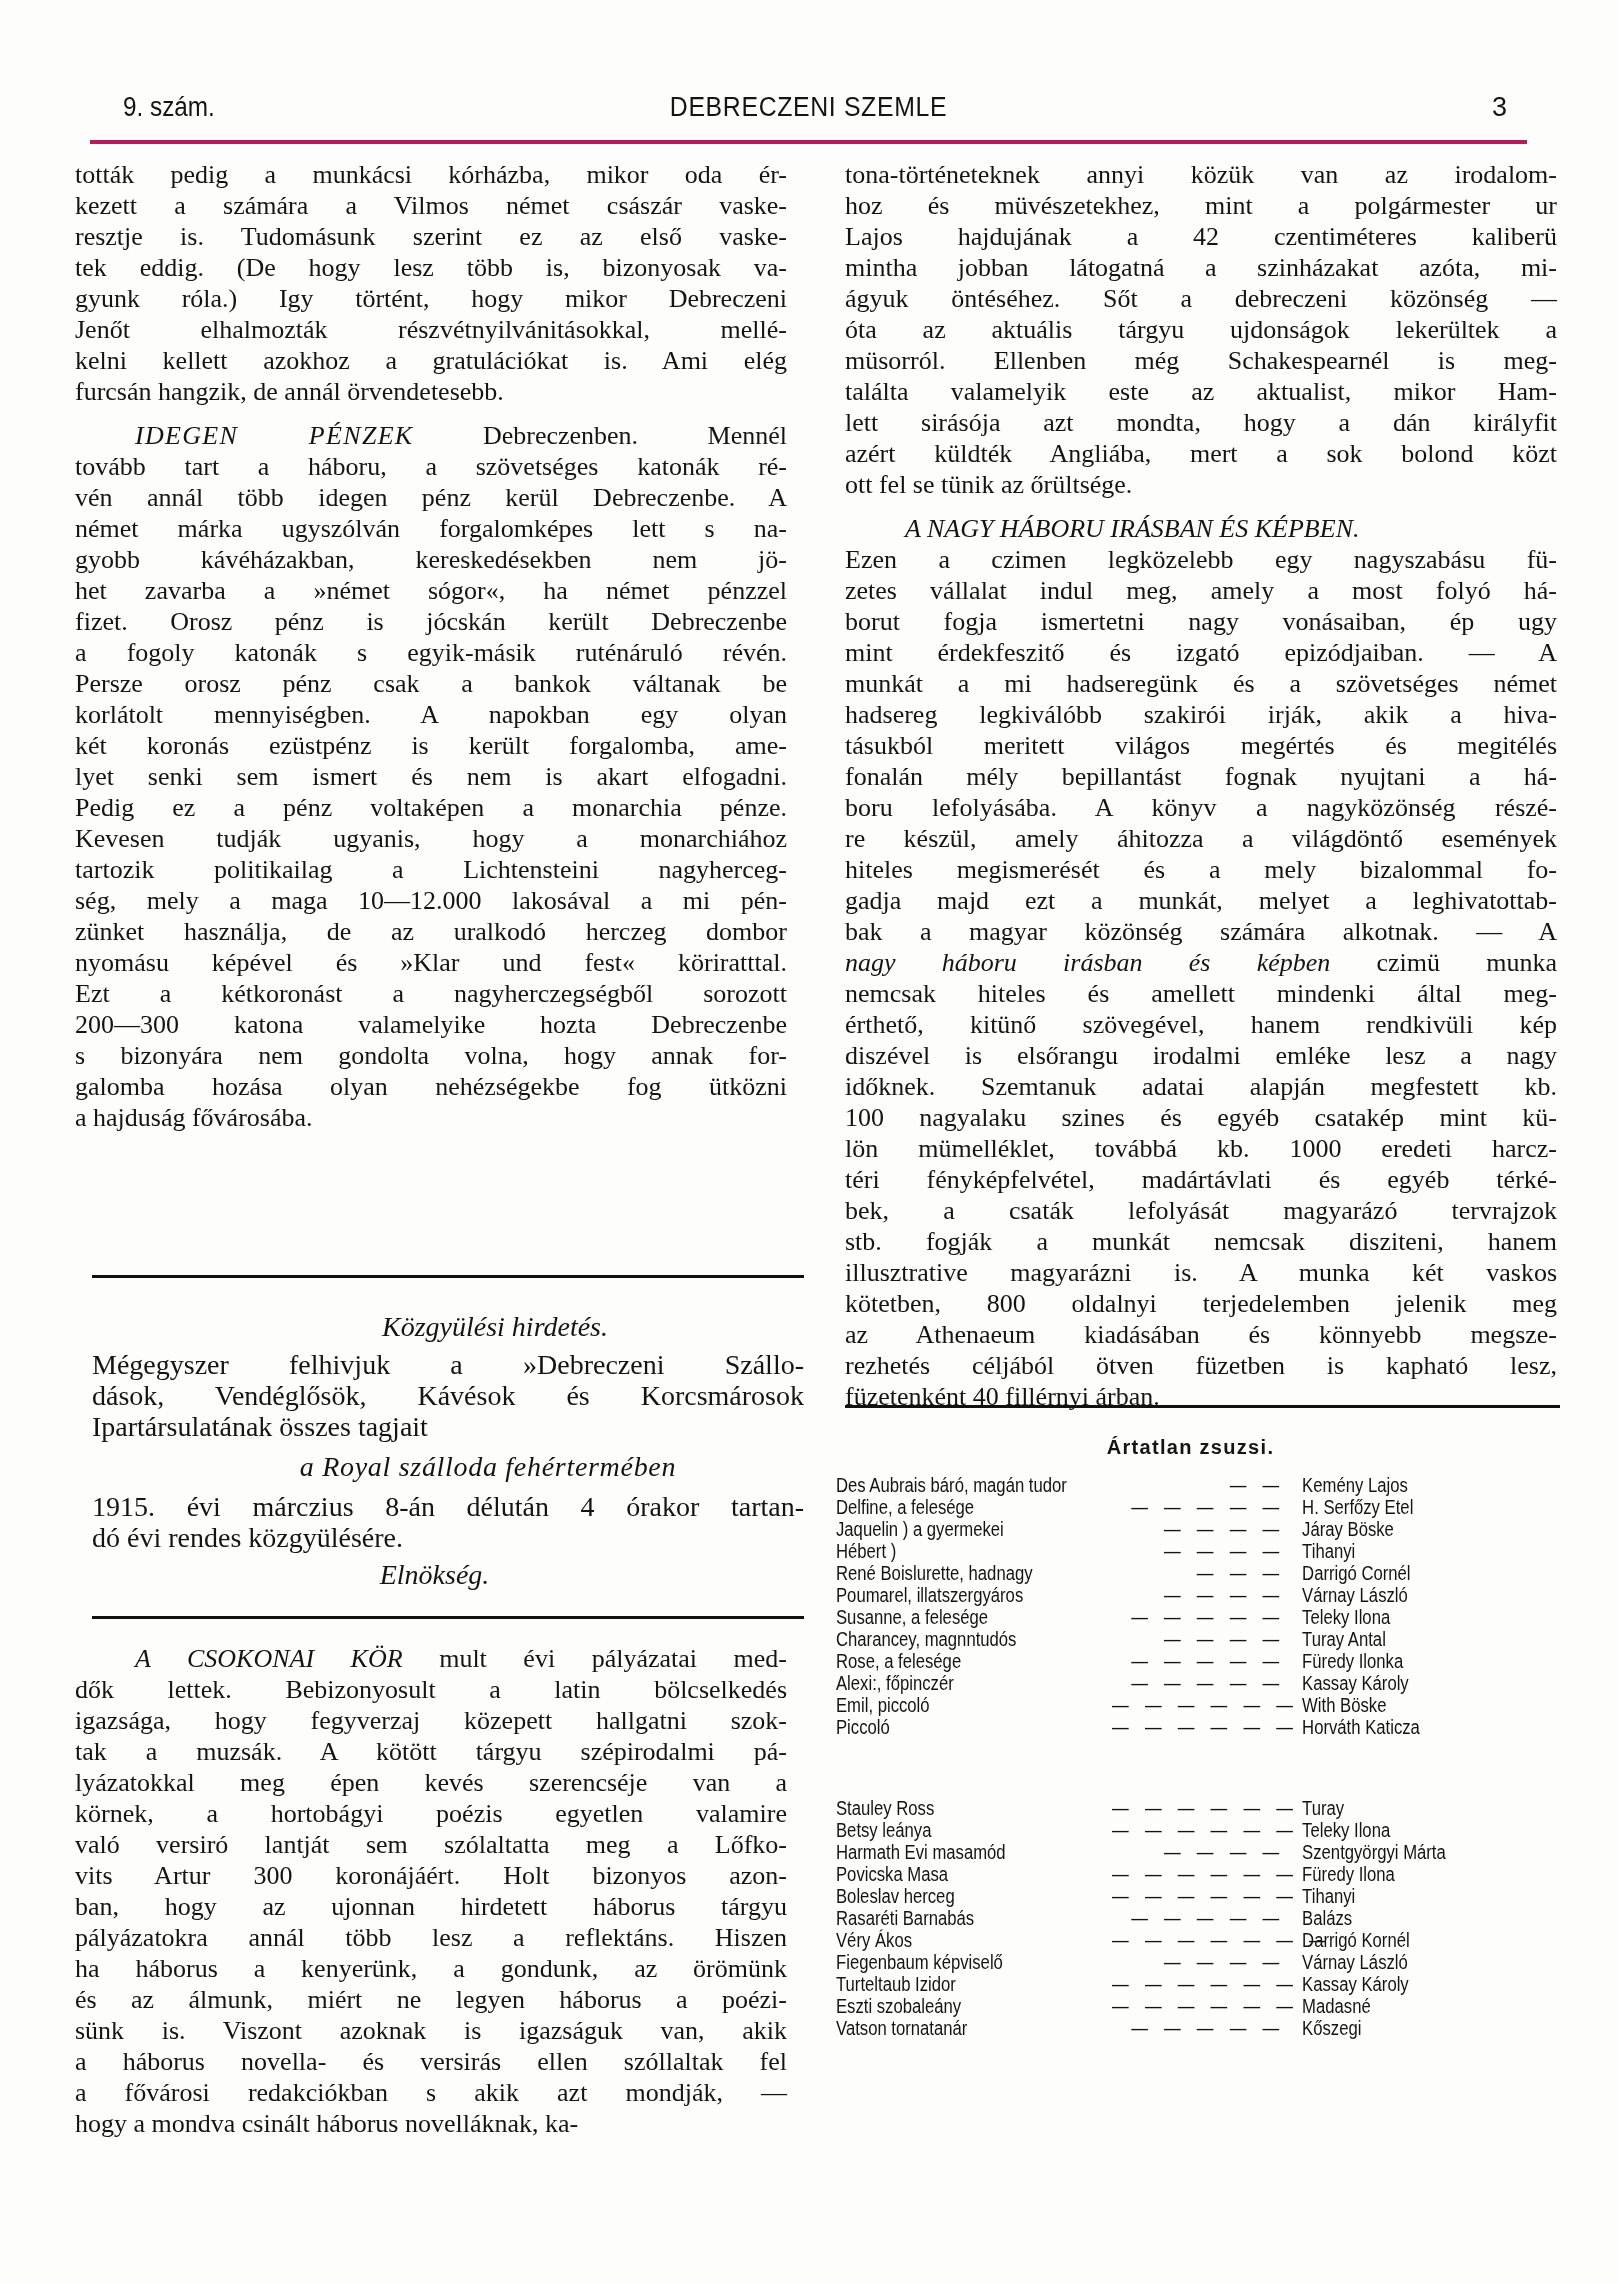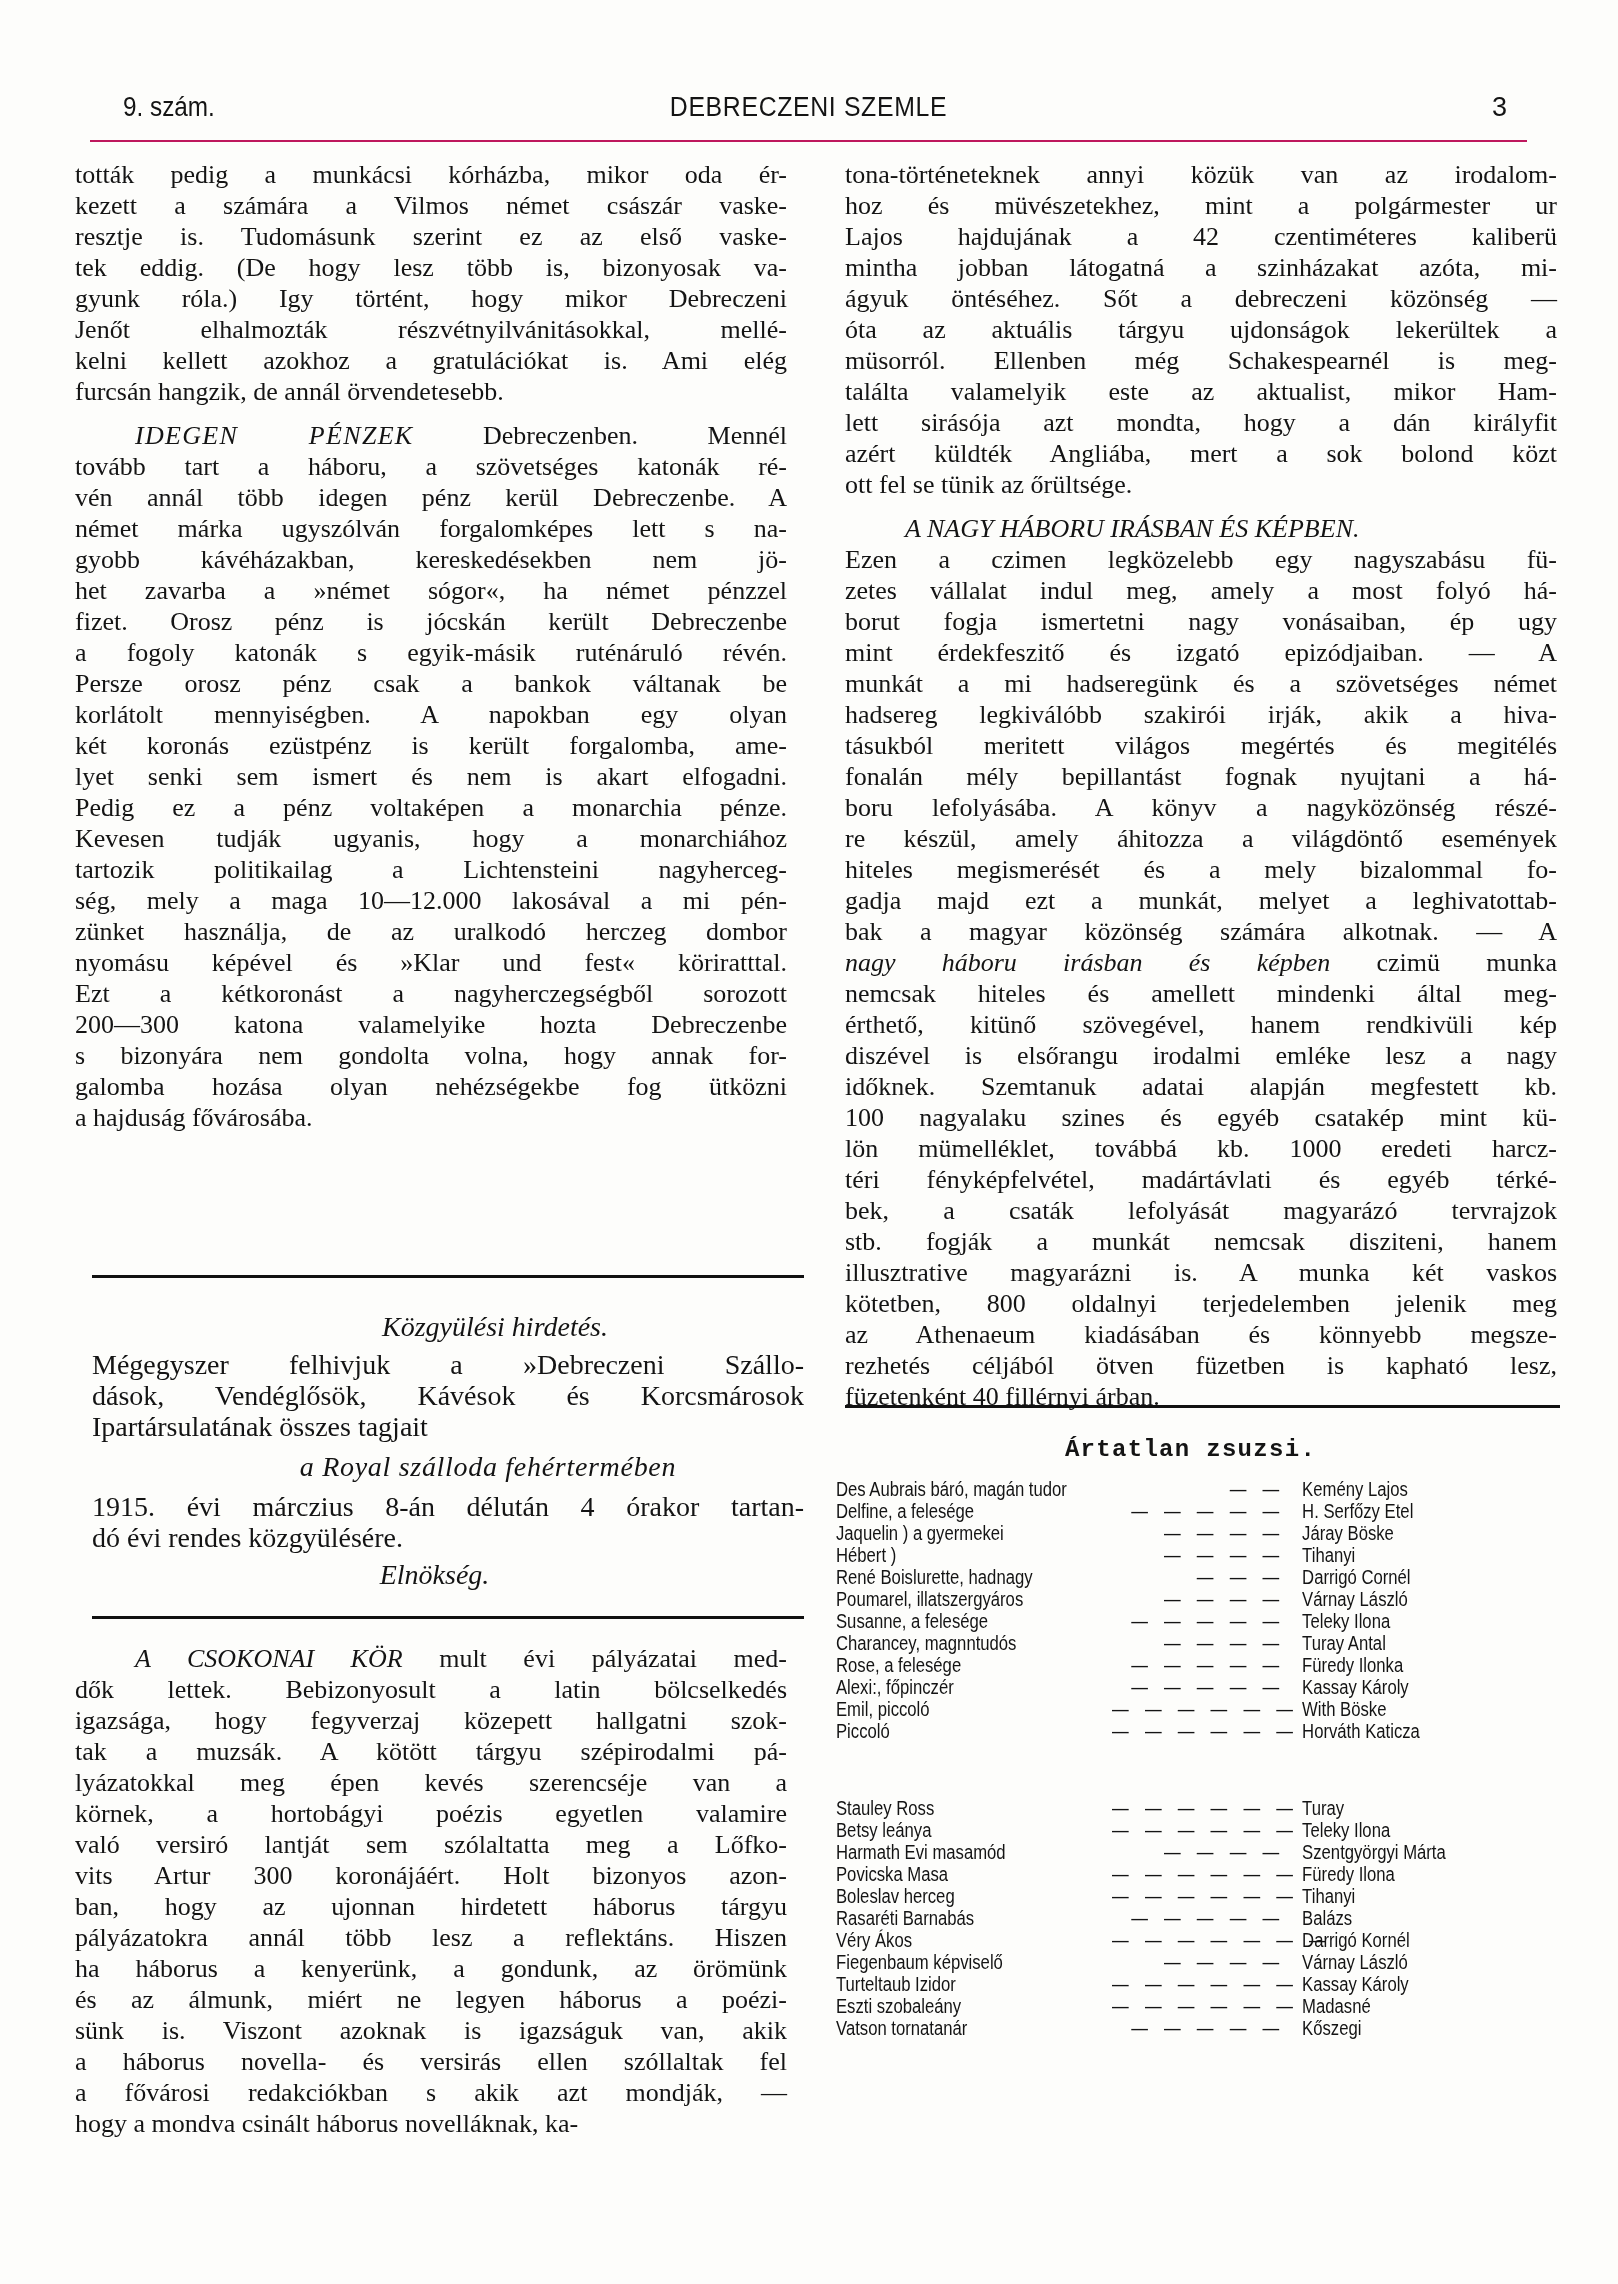--- a/index.html
+++ b/index.html
@@ -6,21 +6,21 @@
   body {
     width: 1618px; height: 2284px;
     background: #fdfdfb;
     color: #141414;
     font-family: "Liberation Serif", "DejaVu Serif", serif;
     position: relative;
     overflow: hidden;
   }
   .header {
     position: absolute; left: 90px; top: 92px; width: 1437px; height: 48px;
-    border-bottom: 2px solid #be185d;
+    border-bottom: 4px solid #be185d;
     text-decoration: underline;
   }
   .header .issue { position: absolute; left: 33px; top: 0; font-family: "Liberation Sans", sans-serif; font-size: 27px; transform: scaleX(0.9); transform-origin: left; }
   .header .title { position: absolute; left: 0; right: 0; top: 0; text-align: center; font-family: "Liberation Sans", sans-serif; font-size: 27px; letter-spacing: 0.7px; transform: scaleX(0.92); }
   .header .pageno { position: absolute; right: 20px; top: 0; font-family: "Liberation Sans", sans-serif; font-size: 27px; }
 
   .col { position: absolute; width: 712px; font-size: 26px; line-height: 31px; text-align: justify; hyphens: manual; }
   .col.left { left: 75px; top: 159px; }
   .col.right { left: 845px; top: 159px; }
   .line { display: block; white-space: nowrap; text-align-last: justify; text-align: justify; }
@@ -30,21 +30,21 @@
   .it { font-style: italic; letter-spacing: 1.3px; }
   .it-plain { font-style: italic; }
 
   .notice { position: absolute; left: 92px; top: 1311px; width: 712px; font-size: 28px; line-height: 31px; }
   .notice .title { text-align: center; font-style: italic; padding-left: 94px; margin-bottom: 6.7px; }
   .notice .venue { text-align: center; font-style: italic; margin: 9.4px 0 9.4px 80px; letter-spacing: 0.7px; }
   .notice .sign { text-align: center; font-style: italic; margin-right: 27px; margin-top: 5.3px; }
   .rule { position: absolute; height: 3.3px; background: #111; }
 
   .cast { position: absolute; left: 836px; width: 709px; font-family: "Liberation Sans", sans-serif; }
-  .cast .ctitle { text-align: center; font-weight: bold; font-size: 24px; letter-spacing: 1.3px; margin-bottom: 14.7px; font-family: Liberation Mono, monospace; }
+  .cast .ctitle { text-align: center; font-weight: bold; font-size: 20px; letter-spacing: 1.3px; margin-bottom: 14.7px; }
   .cast .row { display: flex; height: 22px; font-size: 19.4px; line-height: 22px; transform: scaleX(0.86); transform-origin: left; width: 802px; }
   .cast .role { width: 321px; white-space: nowrap; }
   .cast .dashes { width: 201px; text-align: right; padding-right: 20px; white-space: nowrap; letter-spacing: 6.7px; }
   .cast .actor { white-space: nowrap; }
 </style>
 </head>
 <body>
 
 <div class="header">
   <span class="issue">9. szám.</span>

